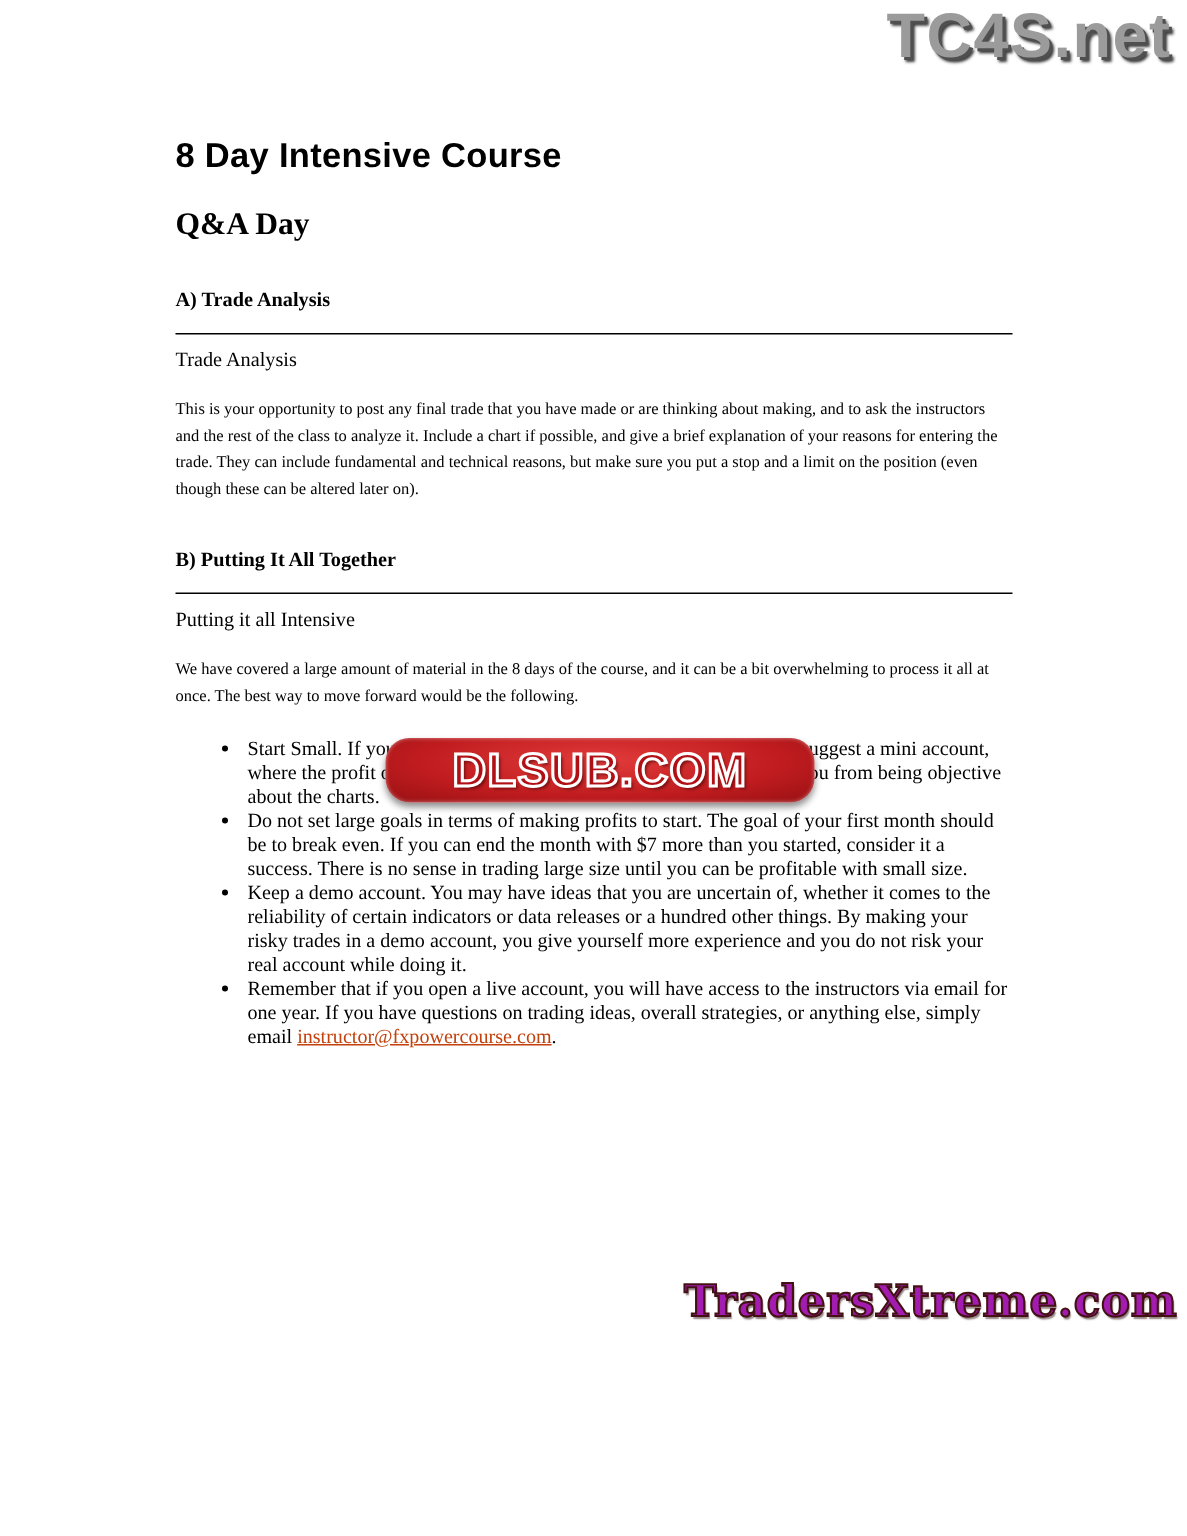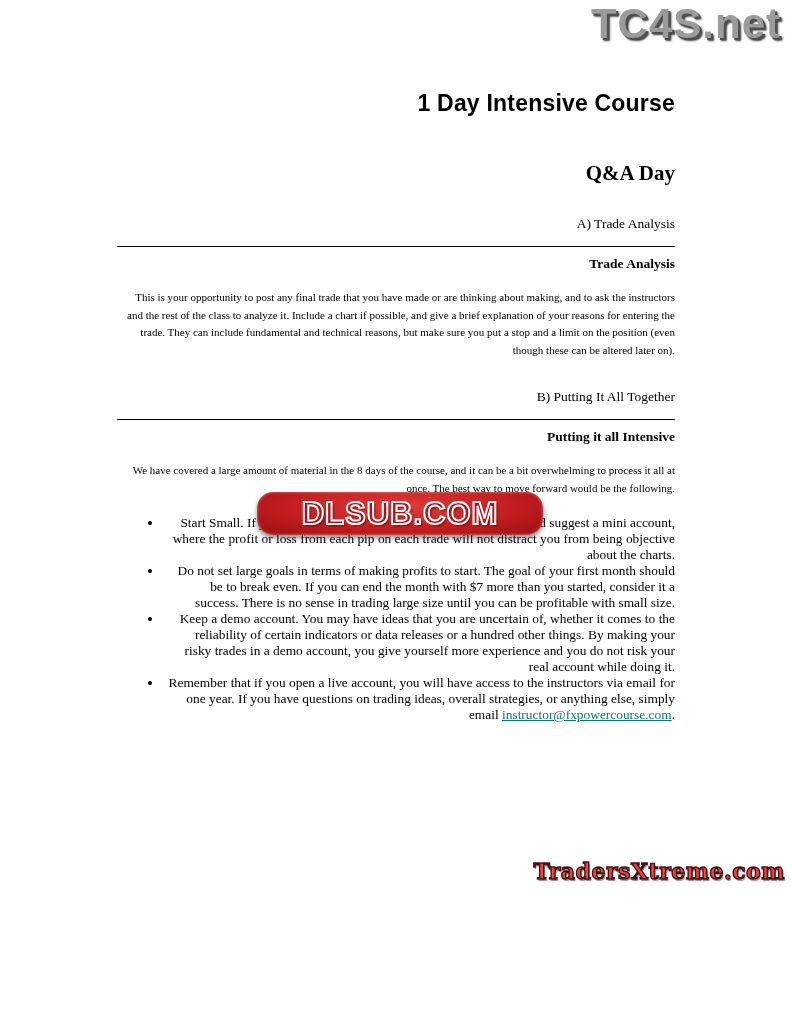--- a/index.html
+++ b/index.html
@@ -8,21 +8,20 @@
     background: #ffffff;
   }
   .page {
     position: relative;
     width: 791px;
     height: 896px;
     background: #ffffff;
     overflow: hidden;
     font-family: "Liberation Serif", serif;
     color: #000;
-    text-align: right;
   }
 
   
   .top-logo {
     position: absolute;
     top: 0px;
     right: 10px;
     font-family: "Liberation Sans", sans-serif;
     font-weight: bold;
     font-size: 42px;
@@ -41,43 +40,43 @@
 
   .doc-title {
     margin: 0;
     font-family: "Liberation Sans", sans-serif;
     font-weight: bold;
     font-size: 23px;
     letter-spacing: 0.2px;
   }
 
   .doc-subtitle {
-    margin: 44px 0 0 0;
+    margin: 20px 0 0 0;
     font-family: "Liberation Serif", serif;
     font-weight: bold;
     font-size: 21px;
   }
 
   .section-heading {
     margin: 30px 0 0 0;
     font-size: 13.5px;
-    font-weight: normal;
+    font-weight: bold;
   }
 
   .section-divider {
     border: none;
     border-bottom: 1px solid #000;
     margin: 14px 0 0 0;
     width: 100%;
   }
 
   .sub-heading {
     margin: 9px 0 0 0;
     font-size: 13.5px;
-    font-weight: bold;
+    font-weight: normal;
   }
 
   .body-par {
     margin: 17px 0 0 0;
     font-size: 11px;
     line-height: 17.6px;
   }
 
   .gap-large { }
 
@@ -86,21 +85,21 @@
     padding-left: 46px;
     font-size: 13.4px;
     line-height: 16px;
   }
   .bullet-list li {
     margin: 0;
     padding-left: 2px;
   }
 
   .email-link {
-    color: #0f766e;
+    color: #c2410c;
   }
 
   
   .stamp {
     position: absolute;
     left: 257px;
     top: 492px;
     width: 286px;
     height: 43px;
     background: radial-gradient(ellipse at 50% 35%, #e23b3b 0%, #c01c1f 60%, #971013 100%);
@@ -120,37 +119,37 @@
     text-shadow: 2px 2px 2px rgba(60,0,0,0.55);
   }
 
   
   .bottom-logo {
     position: absolute;
     right: 6px;
     bottom: 12px;
     font-family: "DejaVu Serif", serif;
     font-weight: bold;
-    font-size: 22px;
+    font-size: 29px;
     letter-spacing: 0.5px;
-    color: #ef4444;
+    color: #a21caf;
     -webkit-text-stroke: 1.4px #431014;
     text-shadow: 1px 2px 1px rgba(40,5,5,0.5);
   }
 </style>
 </head>
 <body>
 
 <div class="page">
 
   <div class="top-logo">TC4S.net</div>
 
   <div class="content">
 
-    <h1 class="doc-title">1 Day Intensive Course</h1>
+    <h1 class="doc-title">8 Day Intensive Course</h1>
 
     <h2 class="doc-subtitle">Q&amp;A Day</h2>
 
     <h3 class="section-heading">A) Trade Analysis</h3>
 
     <hr class="section-divider">
 
     <h4 class="sub-heading">Trade Analysis</h4>
 
     <p class="body-par">This is your opportunity to post any final trade that you have made or are thinking about making, and to ask the instructors and the rest of the class to analyze it. Include a chart if possible, and give a brief explanation of your reasons for entering the trade. They can include fundamental and technical reasons, but make sure you put a stop and a limit on the position (even though these can be altered later on).</p>

